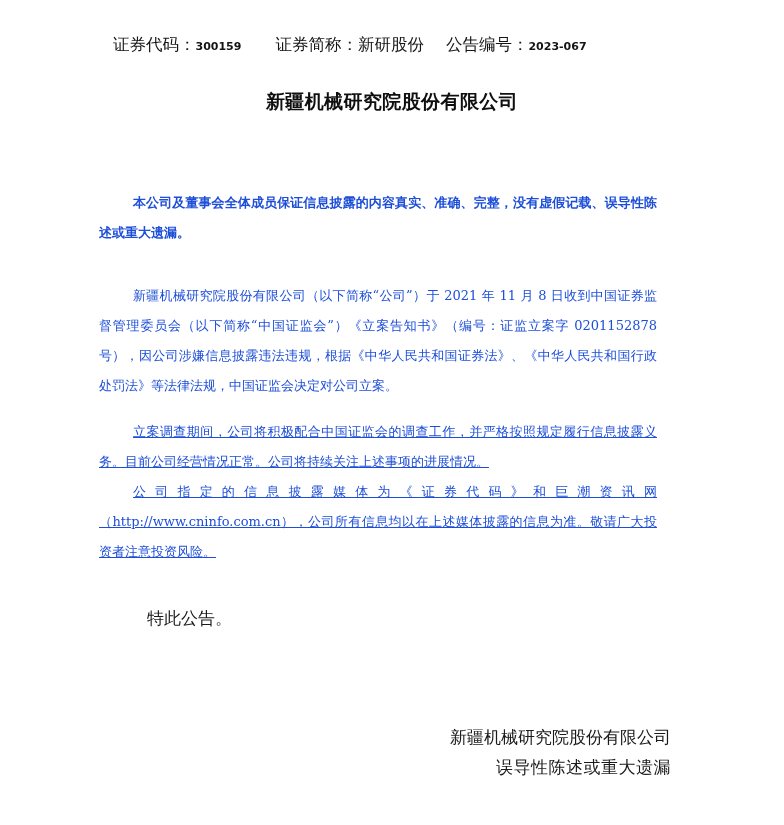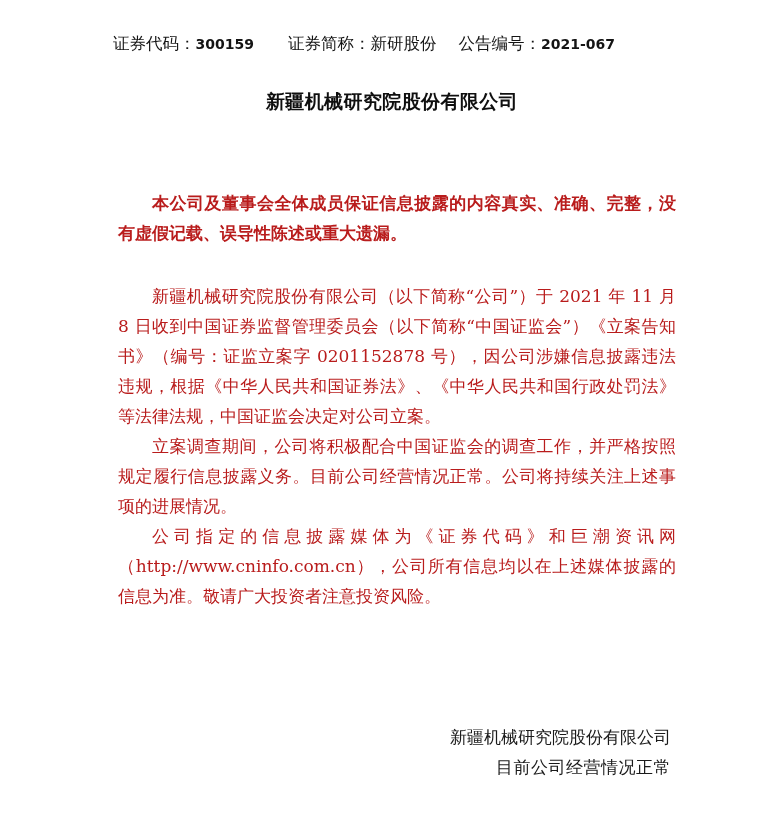--- a/index.html
+++ b/index.html
@@ -29,25 +29,25 @@
     position: absolute;
     left: 113px;
     top: 31px;
     width: 558px;
     font-size: 16.5px;
     line-height: 26px;
     white-space: nowrap;
     color: #141414;
   }
   .hdr-seg { display: inline; }
-  .hdr-label { font-family: Liberation Serif, serif; text-align: center; }
+  .hdr-label { font-family: Liberation Sans, sans-serif; text-align: center; }
   .hdr-value {
     font-family: "DejaVu Sans", "Liberation Sans", sans-serif;
     font-weight: 700;
-    font-size: 14px;
+    font-size: 11px;
   }
   .hdr-gap-wide { display: inline-block; width: 34px; }
   .hdr-gap-narrow { display: inline-block; width: 22px; }
 
   
   .doc-title {
     position: absolute;
     left: 113px;
     width: 558px;
     text-align: center;
@@ -56,42 +56,42 @@
     line-height: 26px;
     letter-spacing: 0.4px;
     color: #0f0f0f;
   }
   .doc-title.line1 { top: 88px; }
   .doc-title.line2 { top: 131px; }
 
   
   .body-block {
     position: absolute;
-    left: 118px;
+    left: 99px;
     width: 558px;
-    font-size: 17px;
+    font-size: 13px;
     line-height: 30px;
     text-align: justify;
     text-justify: inter-character;
-    color: #b91c1c;
+    color: #1d4ed8;
   }
   .body-block p {
     margin: 0;
     text-indent: 34px;
     text-align: justify;
     text-justify: inter-character;
   }
 
   .disclaimer {
     top: 188px;
     font-weight: 700;
   }
 
   .para-main { top: 281px; }
-  .para-main p + p { margin-top: 0; }
+  .para-main p + p { margin-top: 16px; text-decoration: underline; }
 
   .notice-line {
     position: absolute;
     left: 113px;
     width: 558px;
     font-size: 17px;
     line-height: 30px;
     text-indent: 34px;
     top: 603px;
     color: #1a1a1a;
@@ -116,33 +116,34 @@
   }
   .signature div { text-align: right; }
   .sig-date { letter-spacing: 0.5px; }
 </style>
 </head>
 <body>
 
 <div class="page">
 
   <div class="doc-header">
-    <span class="hdr-seg"><span class="hdr-label">证券代码：</span><span class="hdr-value">300159</span></span><span class="hdr-gap-wide"></span><span class="hdr-seg"><span class="hdr-label">证券简称：</span><span>新研股份</span></span><span class="hdr-gap-narrow"></span><span class="hdr-seg"><span class="hdr-label">公告编号：</span><span class="hdr-value">2021-067</span></span>
+    <span class="hdr-seg"><span class="hdr-label">证券代码：</span><span class="hdr-value">300159</span></span><span class="hdr-gap-wide"></span><span class="hdr-seg"><span class="hdr-label">证券简称：</span><span>新研股份</span></span><span class="hdr-gap-narrow"></span><span class="hdr-seg"><span class="hdr-label">公告编号：</span><span class="hdr-value">2023-067</span></span>
   </div>
 
   <div class="doc-title line1">新疆机械研究院股份有限公司</div>
 
   <div class="body-block disclaimer">
     <p>本公司及董事会全体成员保证信息披露的内容真实、准确、完整，没有虚假记载、误导性陈述或重大遗漏。</p>
   </div>
 
   <div class="body-block para-main">
     <p>新疆机械研究院股份有限公司（以下简称“公司”）于 2021 年 11 月 8 日收到中国证券监督管理委员会（以下简称“中国证监会”）《立案告知书》（编号：证监立案字 0201152878 号），因公司涉嫌信息披露违法违规，根据《中华人民共和国证券法》、《中华人民共和国行政处罚法》等法律法规，中国证监会决定对公司立案。</p>
     <p><span>立案调查期间，公司将积极配合中国证监会的调查工作，并严格按照规定履行信息披露义务。目前公司经营情况正常。公司将持续关注上述事项的进展情况。</span><span class="stretch-line">公司指定的信息披露媒体为《证券代码》和巨潮资讯网</span><span>（http://www.cninfo.com.cn），公司所有信息均以在上述媒体披露的信息为准。敬请广大投资者注意投资风险。</span></p>
   </div>
 
+  <div class="notice-line">特此公告。</div>
 
   <div class="signature">
     <div>新疆机械研究院股份有限公司</div>
-    <div class="sig-date">目前公司经营情况正常</div>
+    <div class="sig-date">误导性陈述或重大遗漏</div>
   </div>
 
 </div>
 
 </body></html>

